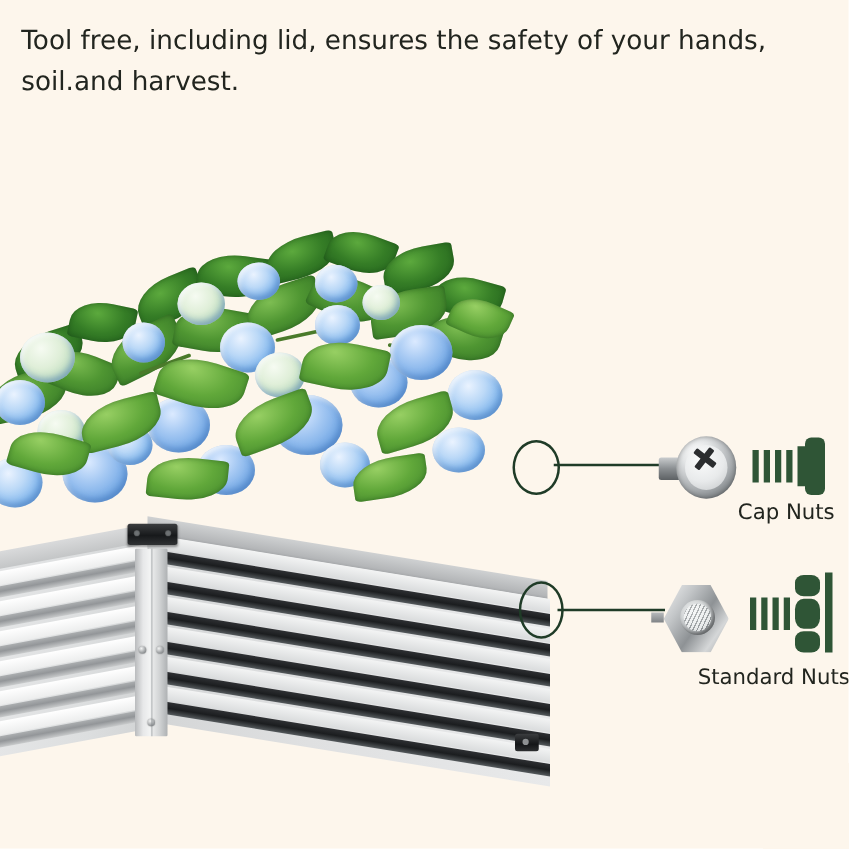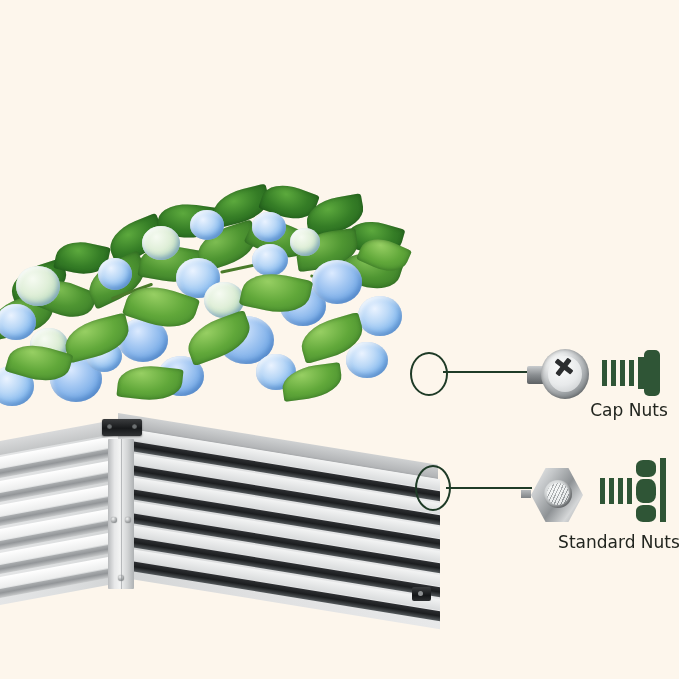--- a/index.html
+++ b/index.html
@@ -391,20 +391,21 @@
     border-radius: 35%;
   }
 
 </style>
 </head>
 <body>
 
 <div id="page">
 
   <div id="header">
+    <p id="subtitle">Tool free, including lid, ensures the safety of your hands, soil.and harvest.</p>
   </div>
 
   <div id="scene">
 
     <div class="plants">
 
       <div class="leaf dark" style="left:20px;  top:96px;  width:58px; height:34px; transform:rotate(-18deg);"></div>
       <div class="leaf dark" style="left:66px;  top:72px;  width:52px; height:32px; transform:rotate(12deg);"></div>
       <div class="leaf dark" style="left:118px; top:52px;  width:56px; height:34px; transform:rotate(-22deg);"></div>
       <div class="leaf dark" style="left:168px; top:34px;  width:60px; height:34px; transform:rotate(8deg);"></div>

